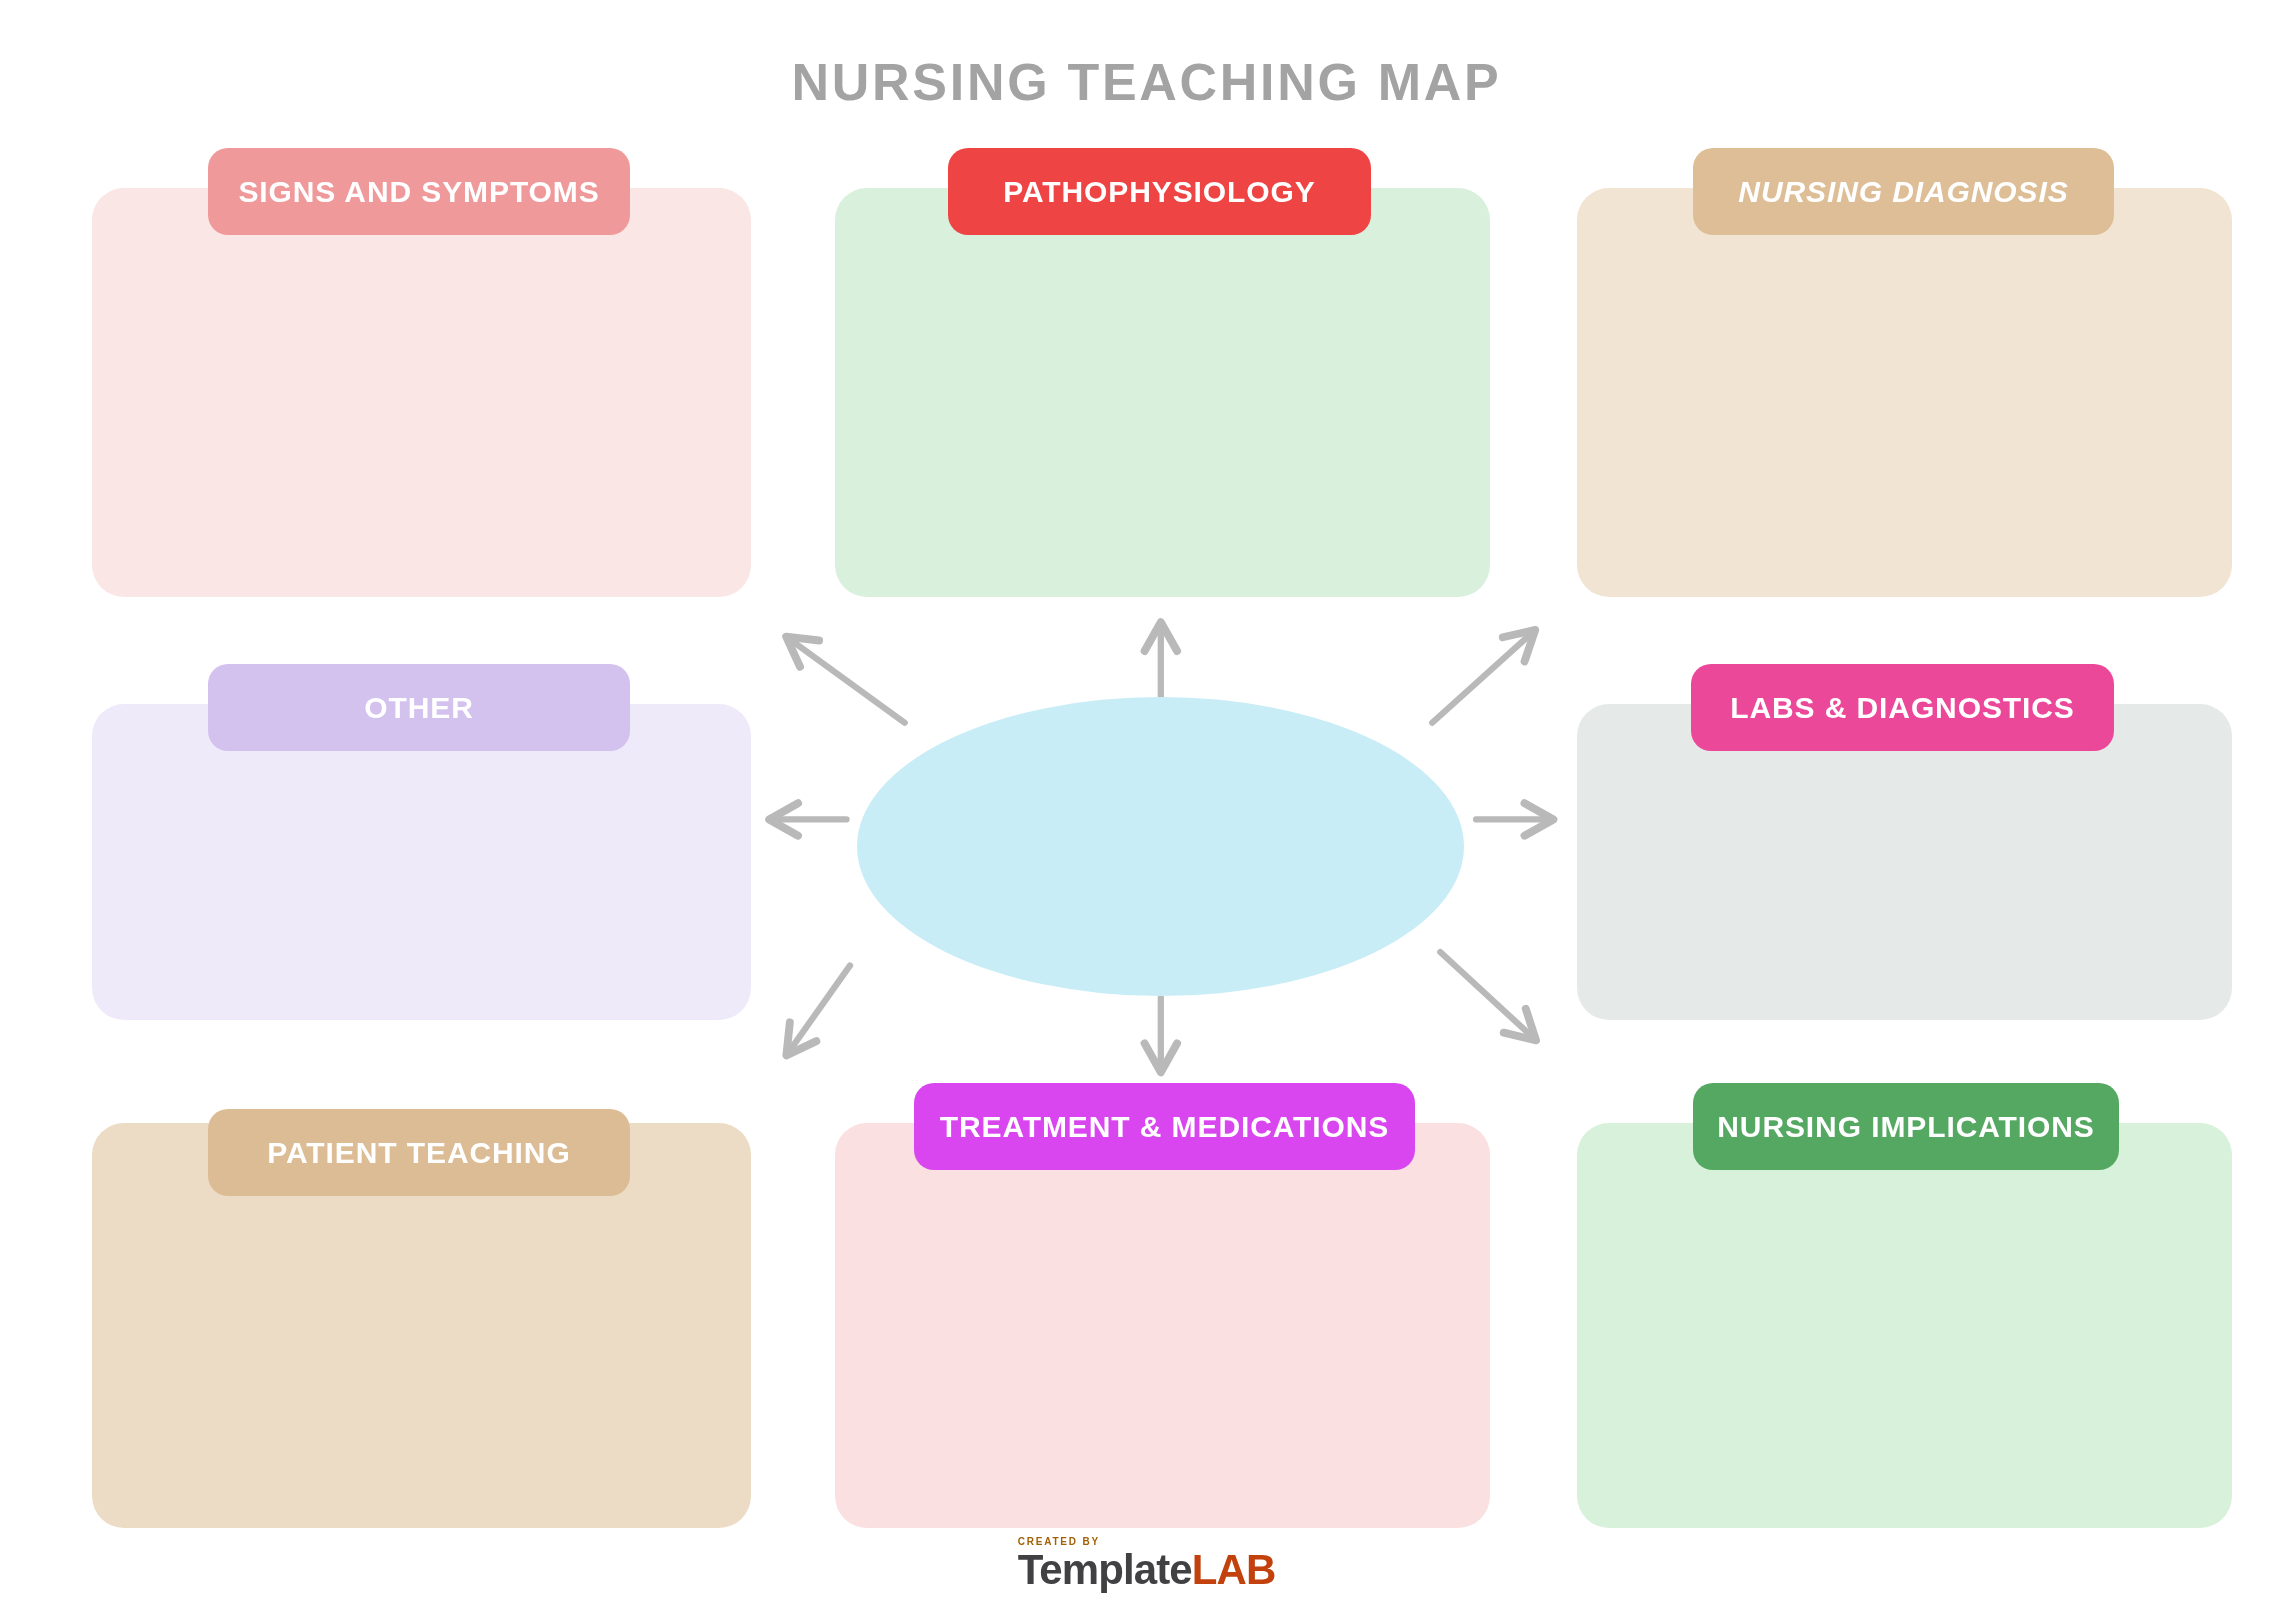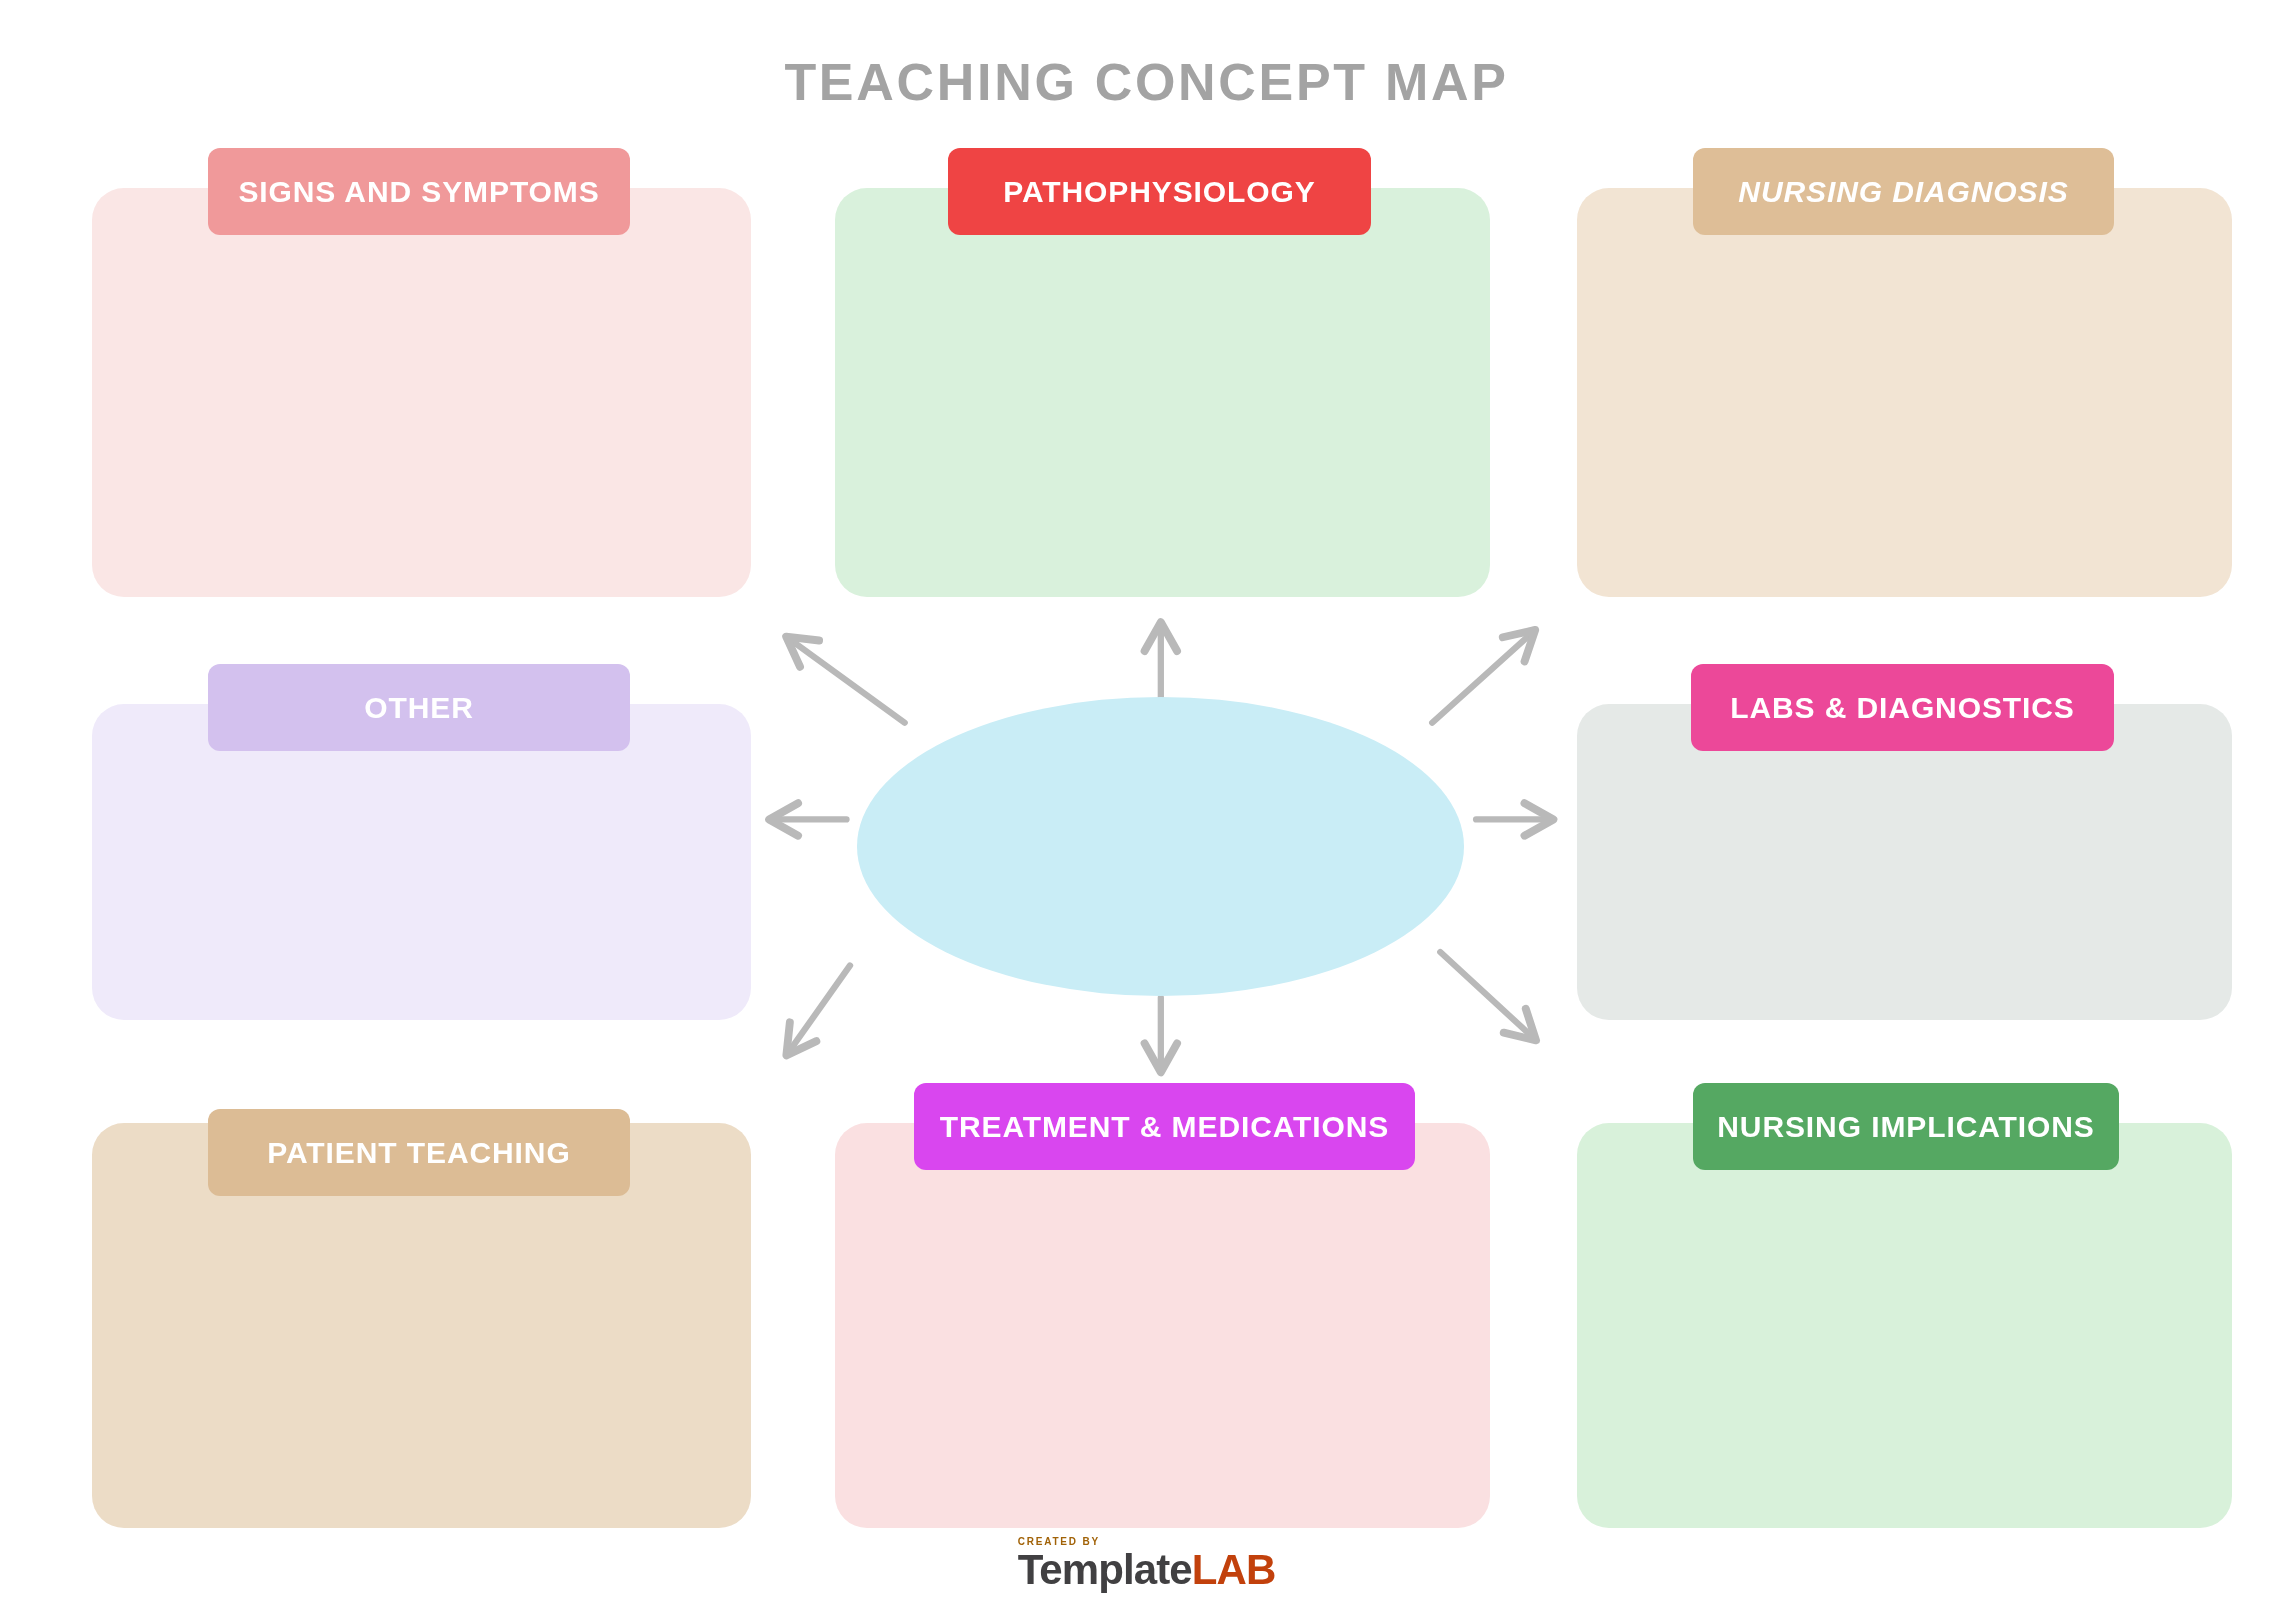--- a/index.html
+++ b/index.html
@@ -27,21 +27,21 @@
     white-space: nowrap;
   }
 
   .body-box {
     position: absolute;
     border-radius: 32px;
   }
 
   .header-tab {
     position: absolute;
-    border-radius: 12px;
+    border-radius: 20px;
     display: flex;
     align-items: center;
     justify-content: center;
     color: #ffffff;
     font-size: 30px;
     font-weight: bold;
     letter-spacing: 0.9px;
     white-space: nowrap;
     z-index: 2;
   }
@@ -110,21 +110,21 @@
     white-space: nowrap;
   }
   .brand-primary { color: #414042; }
   .brand-accent  { color: #c2410c; }
 </style>
 </head>
 <body>
 
 <div class="canvas">
 
-  <div class="page-title">TEACHING CONCEPT MAP</div>
+  <div class="page-title">NURSING TEACHING MAP</div>
 
   <svg class="arrows-svg" viewBox="0 0 2560 1810" xmlns="http://www.w3.org/2000/svg">
     <defs>
       <marker id="ah" markerWidth="7" markerHeight="7" viewBox="0 0 10 10" refX="7.5" refY="5" orient="auto">
         <path d="M2,1.3 L8.6,5 L2,8.7" fill="none" stroke="#b9b9b9" stroke-width="1.8" stroke-linecap="round" stroke-linejoin="round"></path>
       </marker>
     </defs>
     <g stroke="#b9b9b9" stroke-width="7" stroke-linecap="round">
       <line x1="1296" y1="778" x2="1296" y2="700" marker-end="url(#ah)"></line>
       <line x1="1296" y1="1114" x2="1296" y2="1192" marker-end="url(#ah)"></line>

